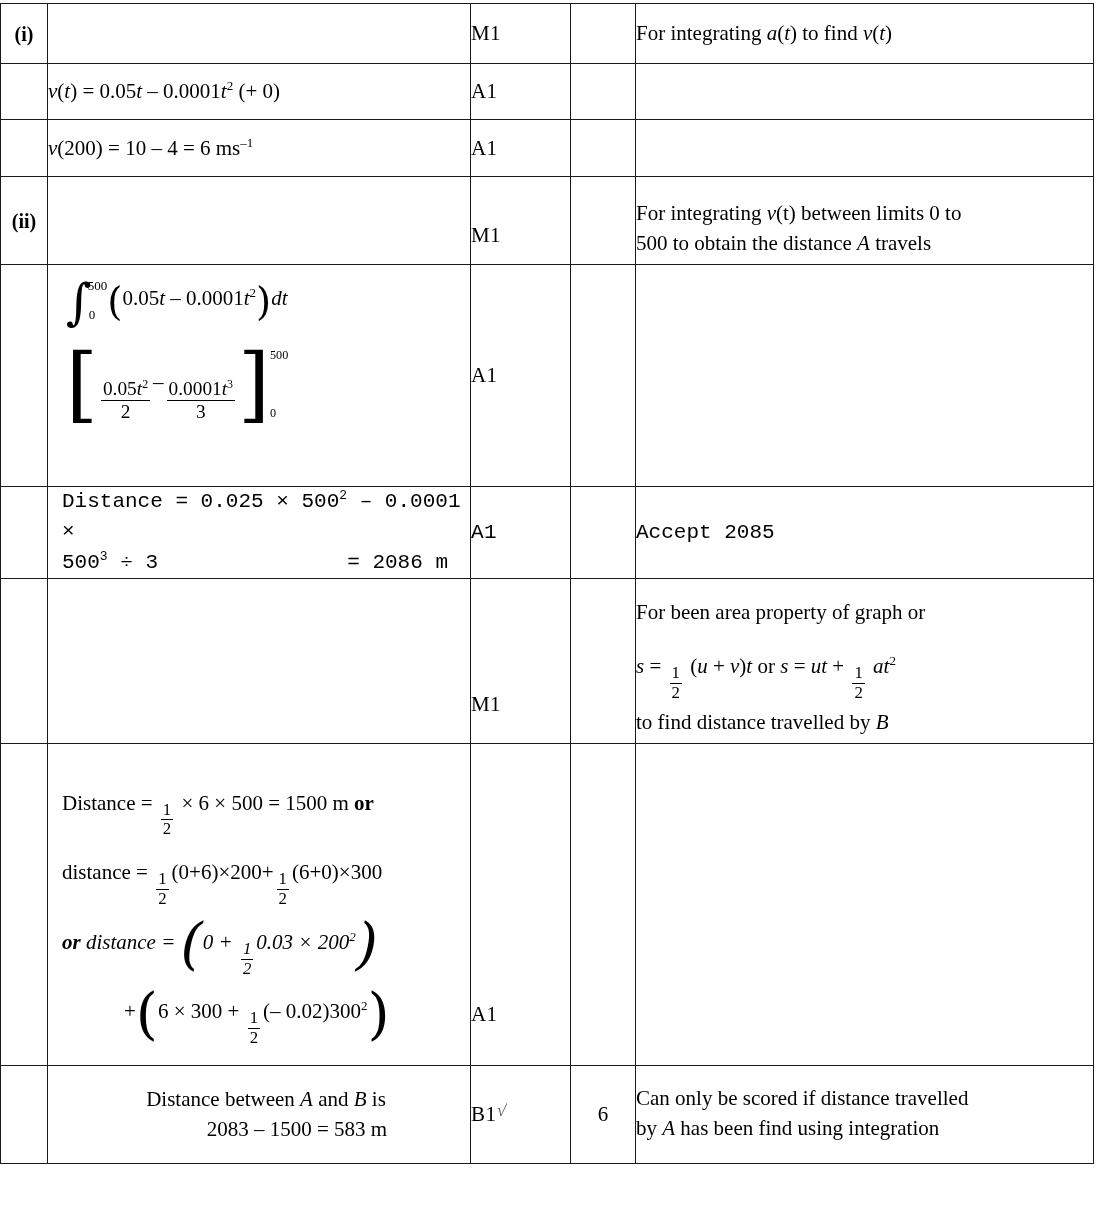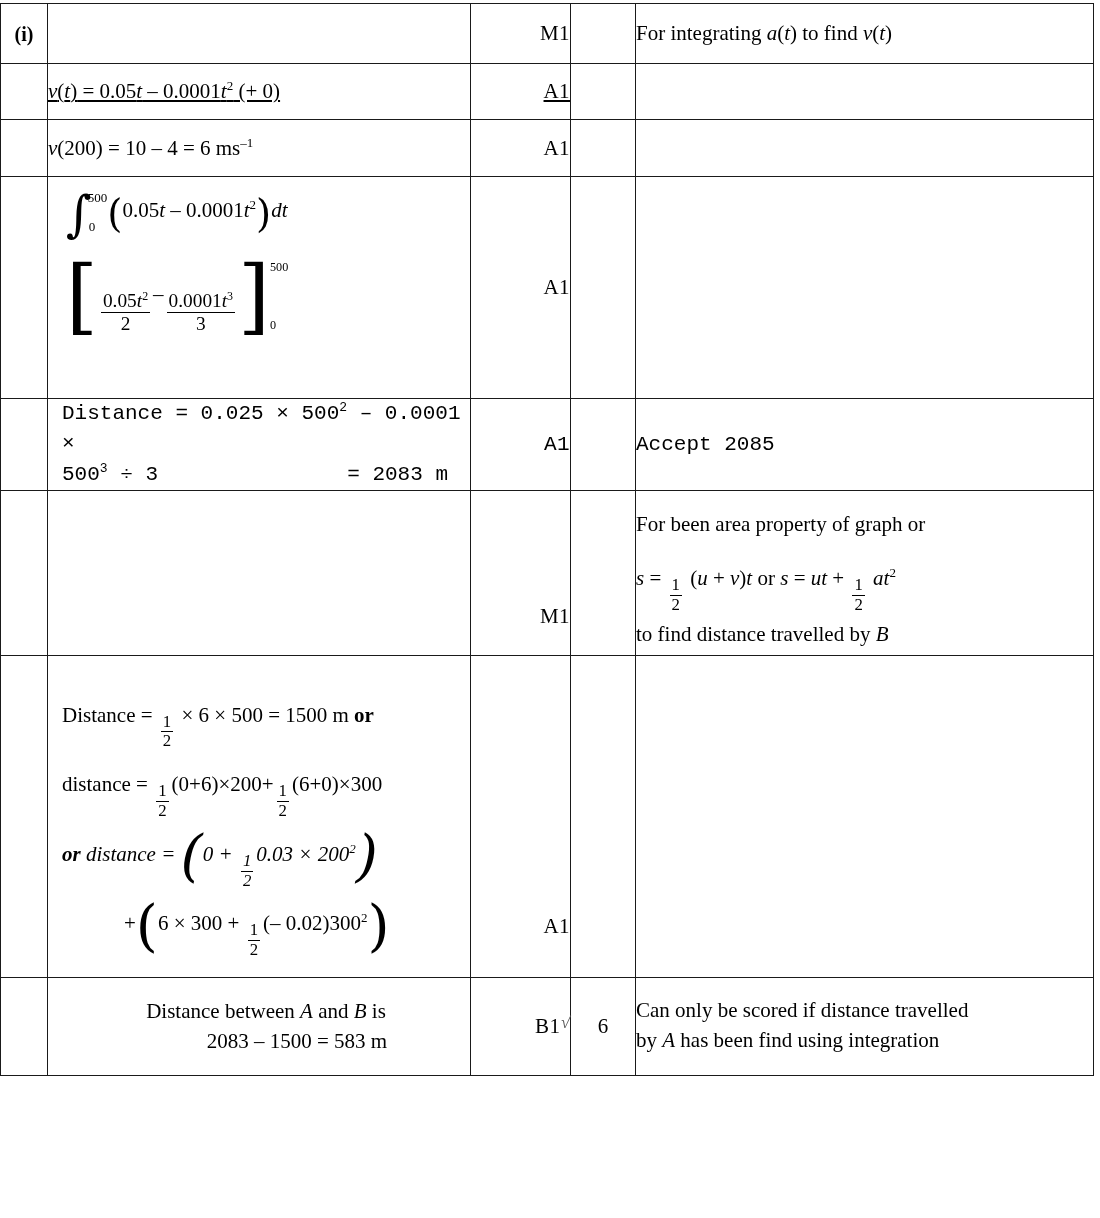--- a/index.html
+++ b/index.html
@@ -53,21 +53,21 @@
   }
 
   .work {
     font-size: 21px;
     padding: 6px 0 6px 16px;
     line-height: 1.45;
   }
 
   .mark {
     font-size: 21px;
-    text-align: right;
+    text-align: left;
     letter-spacing: 0.4px;
   }
 
   .total {
     font-size: 21px;
     text-align: center;
   }
 
   .note {
     font-size: 21px;
@@ -193,62 +193,72 @@
       <tr style="height:60px;">
         <td class="part-lbl">(i)</td>
         <td class="work"></td>
         <td class="mark">M1</td>
         <td class="total"></td>
         <td class="note">
           <span>For integrating </span><i>a</i><span>(</span><i>t</i><span>) to find </span><i>v</i><span>(</span><i>t</i><span>)</span>
         </td>
       </tr>
 
-      <tr style="height:56px;text-decoration:underline;">
+      <tr style="height:56px;">
         <td class="part-lbl"></td>
         <td class="work">
           <i>v</i><span>(</span><i>t</i><span>)</span><span> = 0.05</span><i>t</i><span> – 0.0001</span><i>t</i><sup>2</sup><span>  (+ 0)</span>
         </td>
         <td class="mark">A1</td>
         <td class="total"></td>
         <td class="note"></td>
       </tr>
 
       <tr style="height:57px;">
         <td class="part-lbl"></td>
         <td class="work">
           <i>v</i><span>(200)</span><span> = 10 – 4 = 6 ms</span><sup>–1</sup>
         </td>
         <td class="mark">A1</td>
         <td class="total"></td>
         <td class="note"></td>
       </tr>
 
 
+      <tr style="height:88px;">
+        <td class="part-lbl dbl-bottom" style="vertical-align:middle;">(ii)</td>
+        <td class="work dbl-bottom"></td>
+        <td class="mark dbl-bottom" style="vertical-align:bottom;padding-bottom:16px;">M1</td>
+        <td class="total dbl-bottom"></td>
+        <td class="note dbl-bottom" style="vertical-align:top;padding-top:22px;">
+          <span class="line2"><span>For integrating </span><i>v</i><span>(t) between limits 0 to</span></span>
+          <span class="line2"><span>500 to obtain the distance </span><i>A</i><span> travels</span></span>
+        </td>
+      </tr>
 
       <tr style="height:222px;">
         <td class="part-lbl"></td>
         <td class="work" style="vertical-align:top;padding-top:14px;">
           <div class="intline">
             <span class="intsign">∫</span><span class="lim"><span class="hi">500</span><span class="lo">0</span></span><span class="bigparen">(</span><span>0.05</span><i>t</i><span> – 0.0001</span><i>t</i><sup>2</sup><span class="bigparen">)</span><i>dt</i>
           </div>
           <div class="bracketline" style="margin-top:22px;">
             <span class="brk">[</span><span class="frac bigfrac"><span class="num"><span>0.05</span><i>t</i><sup>2</sup></span><span class="bar"></span><span class="den">2</span></span><span>–</span><span class="frac bigfrac"><span class="num"><span>0.0001</span><i>t</i><sup>3</sup></span><span class="bar"></span><span class="den">3</span></span><span class="brk">]</span><span class="brklim"><span class="hi">500</span><span class="lo">0</span></span>
           </div>
         </td>
         <td class="mark">A1</td>
         <td class="total"></td>
         <td class="note"></td>
       </tr>
 
       <tr style="height:86px;font-family:Liberation Mono, monospace;">
         <td class="part-lbl"></td>
         <td class="work" style="padding-left:14px;">
           <span class="line2"><span>Distance = 0.025 × 500</span><sup>2</sup><span> – 0.0001 ×</span></span>
-          <span class="line2"><span>500</span><sup>3</sup><span> ÷ 3</span><span class="r-right">= 2083 m</span></span>
+          <span class="line2"><span>500</span><sup>3</sup><span> ÷ 3</span><span class="r-right">= 2086 m</span></span>
         </td>
         <td class="mark">A1</td>
         <td class="total"></td>
         <td class="note">Accept 2085</td>
       </tr>
 
       <tr style="height:157px;">
         <td class="part-lbl"></td>
         <td class="work"></td>
         <td class="mark" style="vertical-align:bottom;padding-bottom:26px;">M1</td>

